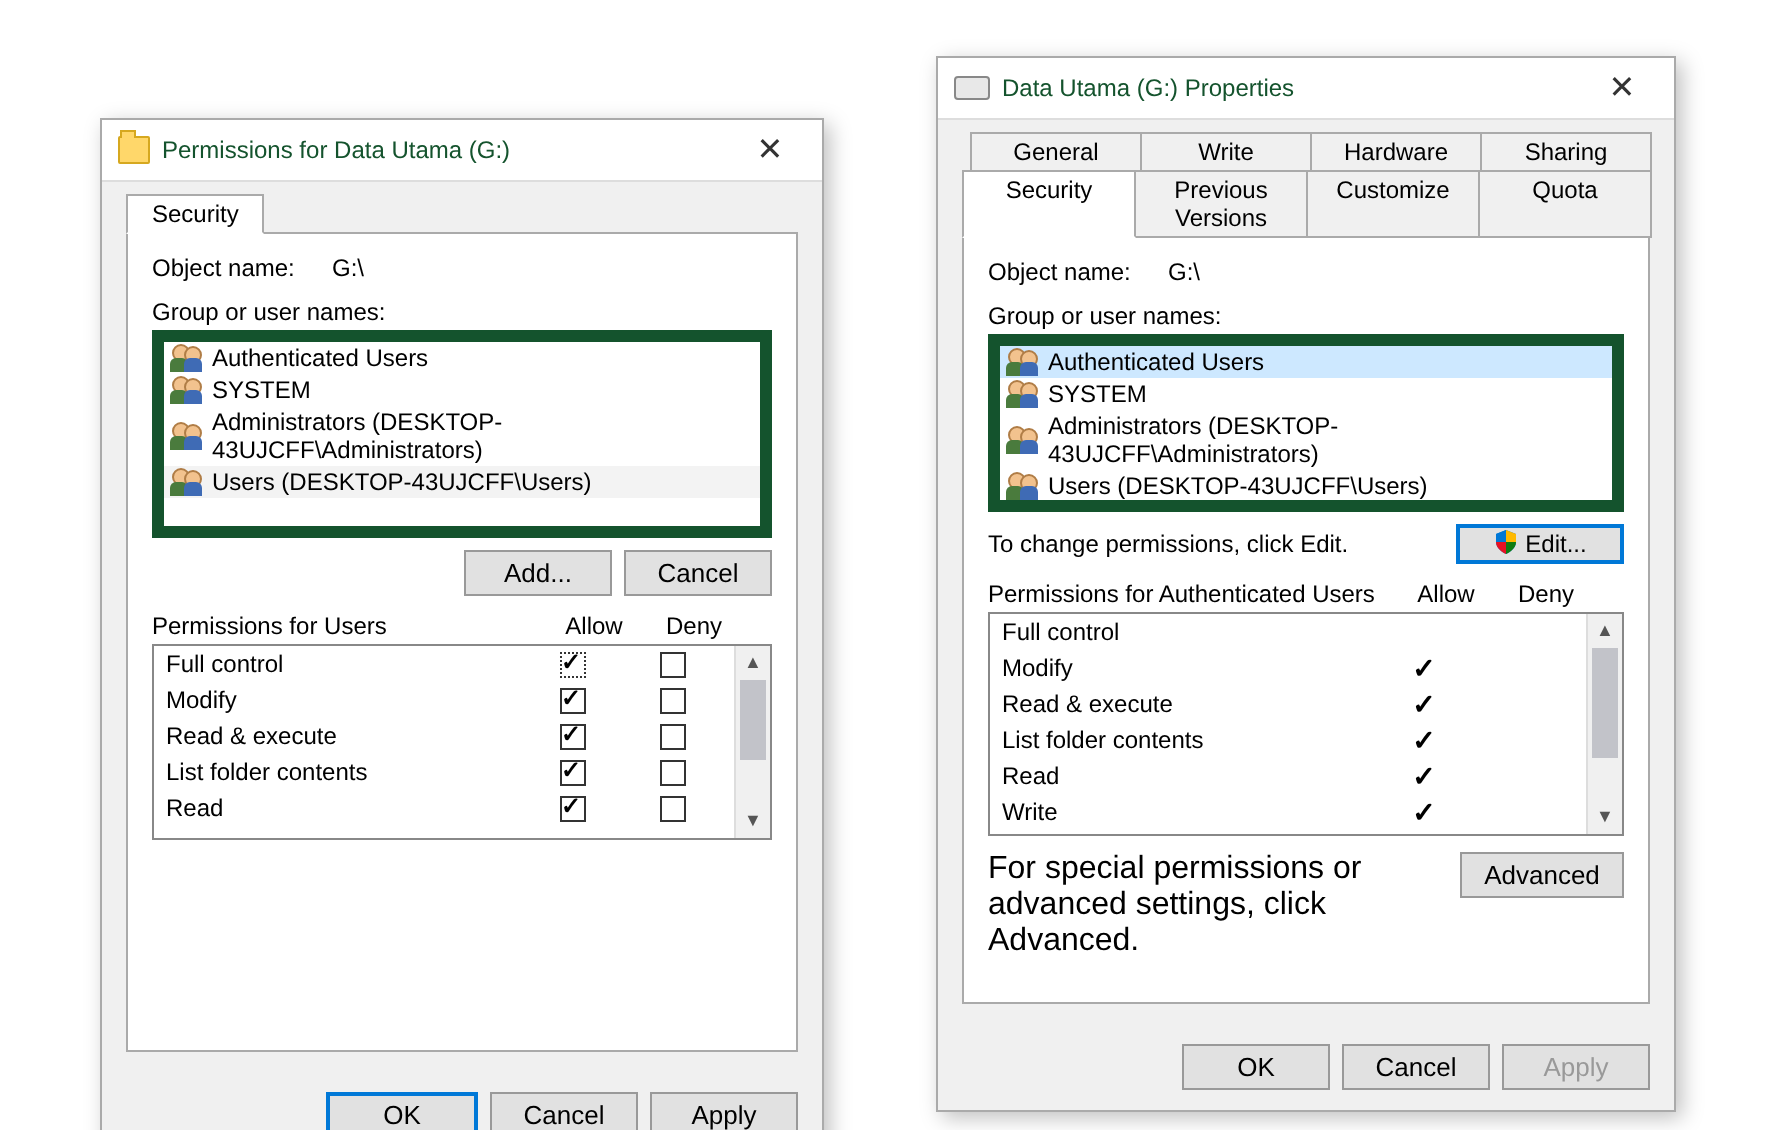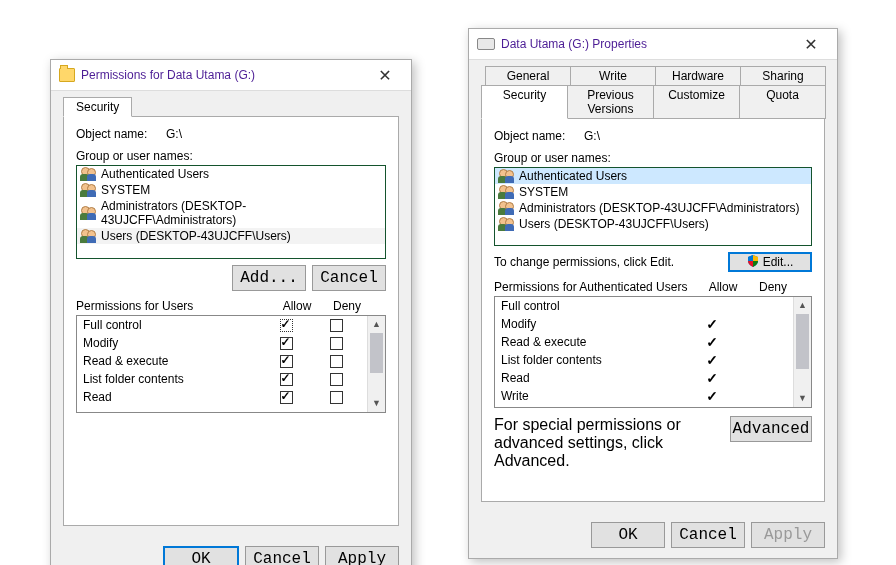--- a/index.html
+++ b/index.html
@@ -23,21 +23,21 @@
     height: 30px;
     background: #ffffff;
     display: flex;
     align-items: center;
     padding: 0 6px 0 8px;
     border-bottom: 1px solid #ddd;
   }
   .titlebar .title {
     flex: 1;
     font-size: 12px;
-    color: #4c1d95;
+    color: #14532d;
     padding-left: 6px;
   }
   .titlebar .close-x {
     width: 40px;
     text-align: center;
     font-size: 16px;
     color: #333;
     cursor: default;
   }
   .folder-icon {
@@ -99,21 +99,21 @@
   }
   .row {
     display: flex;
     align-items: center;
     margin-bottom: 8px;
   }
   .label {
     font-size: 12px;
   }
   .listbox {
-    border: 1px solid #14532d;
+    border: 6px solid #14532d;
     background: #fff;
     height: 92px;
     overflow: hidden;
   }
   .list-item {
     display: flex;
     align-items: center;
     padding: 1px 4px;
     font-size: 12px;
   }
@@ -146,25 +146,24 @@
   }
   .group-icon .h1 { top: 0; left: 0; }
   .group-icon .b1 { top: 7px; left: -1px; background: #4a7b3d; }
   .group-icon .h2 { top: 1px; left: 6px; }
   .group-icon .b2 { top: 7px; left: 6px; background: #3f6bb5; }
 
   .btn {
     border: 1px solid #999;
     background: #e1e1e1;
     padding: 3px 0;
-    font-size: 16px;
+    font-size: 13px;
     text-align: center;
     cursor: default;
     min-width: 72px;
-    font-family: Liberation Mono, monospace;
   }
   .btn.default {
     border: 2px solid #0078d7;
     padding: 2px 0;
   }
   .btn.disabled {
     color: #999;
   }
   .btn-row {
     display: flex;

